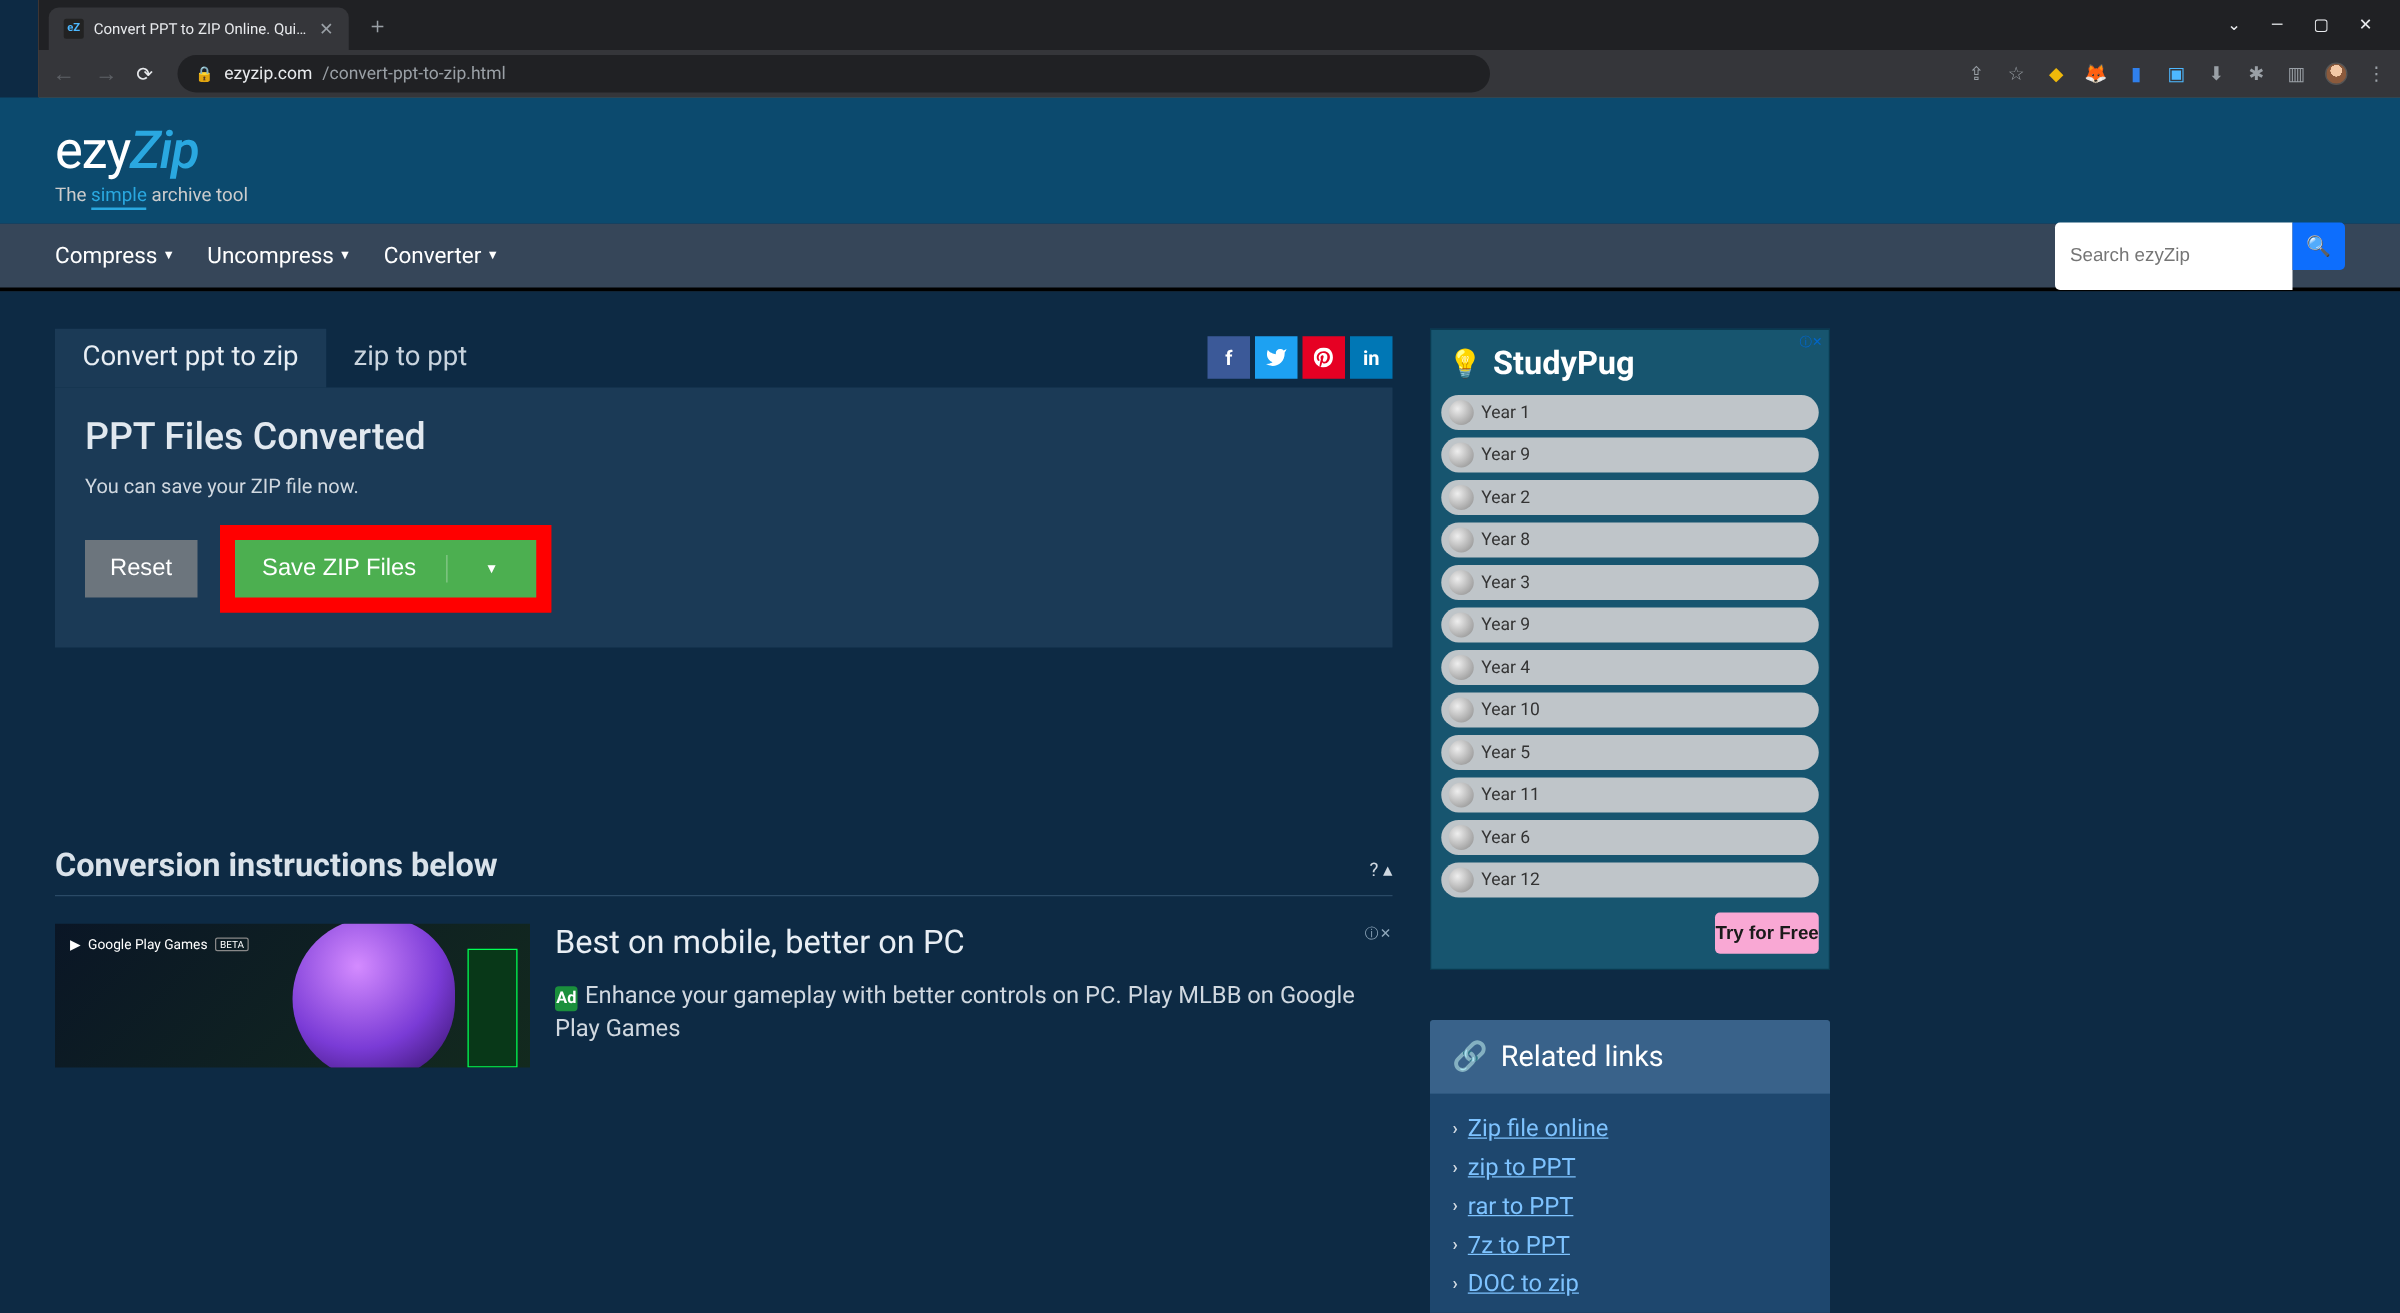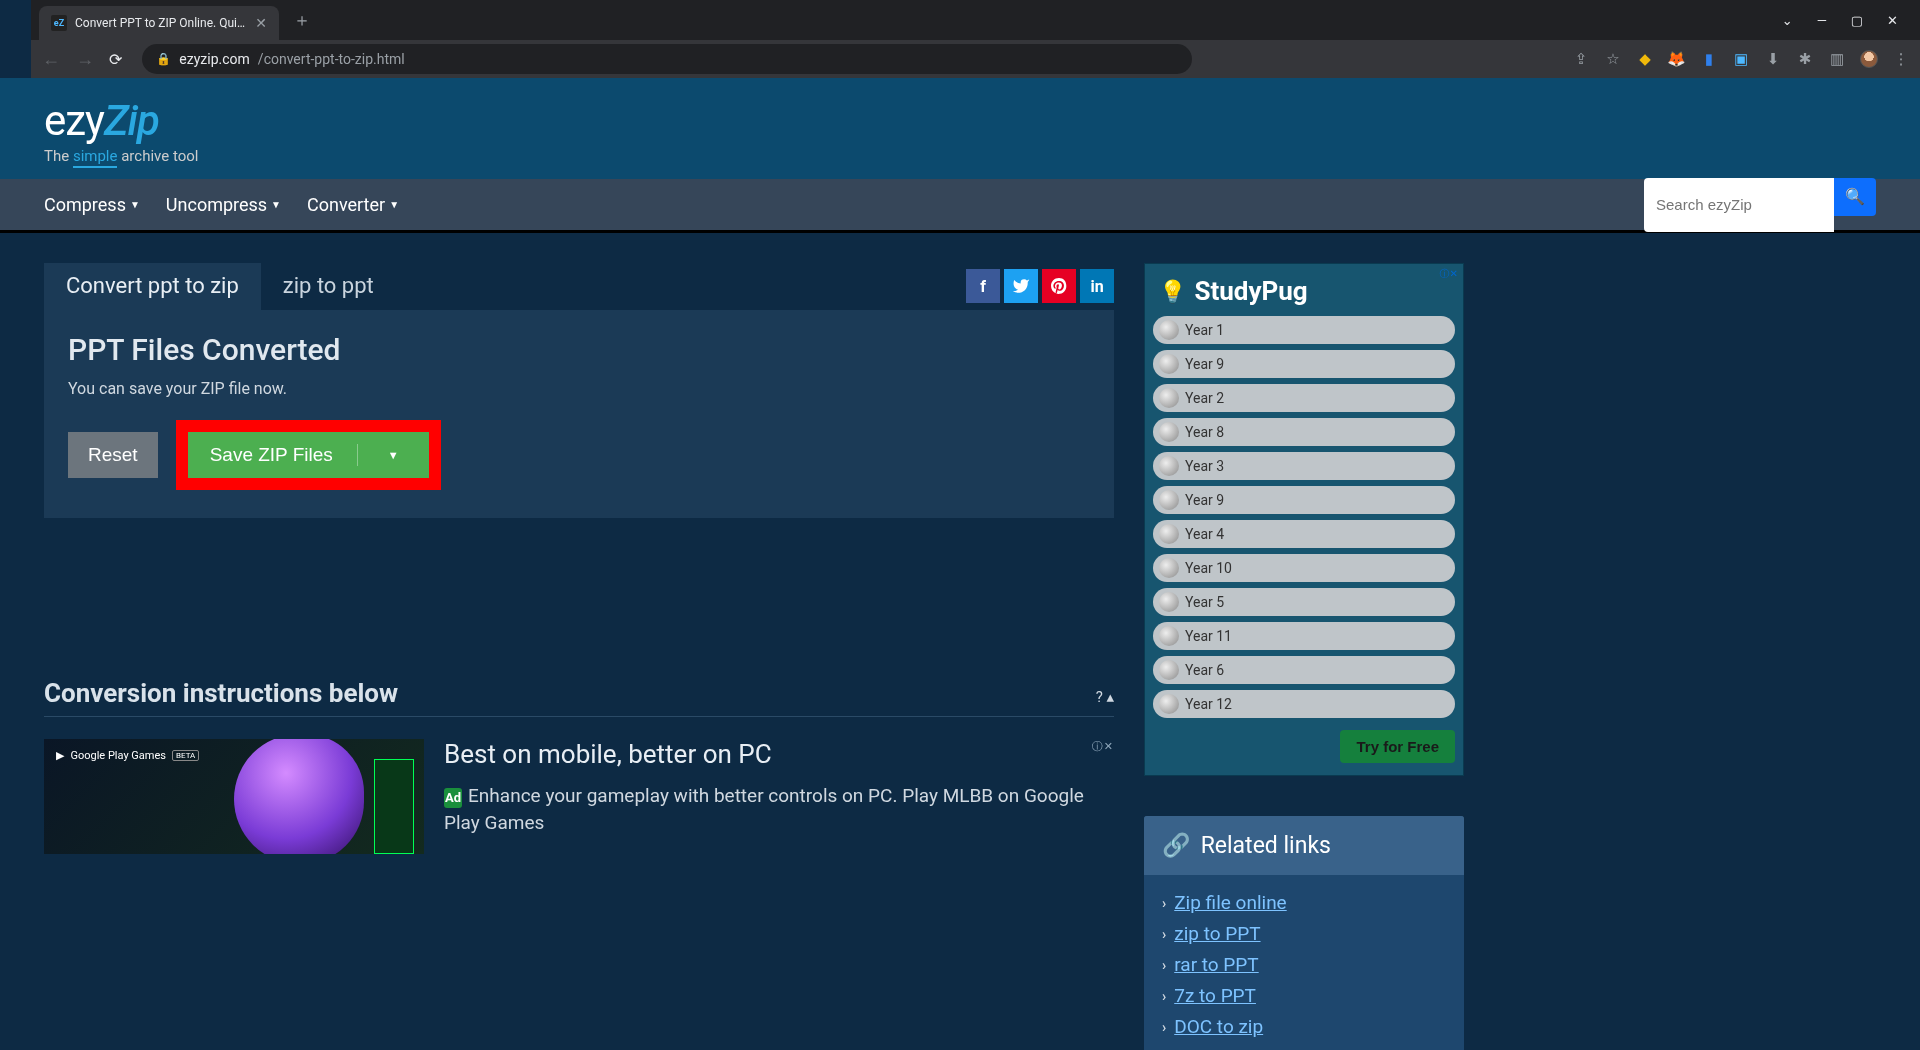--- a/index.html
+++ b/index.html
@@ -92,21 +92,21 @@
 
 
 .ad-box { background: #17556f; border: 1px solid #0a3a50; padding: 10px 8px 12px; }
 .ad-box-hdr { display:flex; align-items:center; gap:8px; color:#fff; font-size:26px; font-weight:700; margin:2px 6px 10px;}
 .ad-box-hdr .bulb { font-size:22px;}
 .ad-grid { display:grid; grid-template-columns: 1fr; gap:6px;}
 .pill { background:#bfc5c9; color:#333; border-radius:14px; padding:4px 10px 4px 6px; font-size:14px; display:flex; align-items:center; gap:6px; cursor:pointer;}
 .pill .dot { width:20px; height:20px; border-radius:50%; background: radial-gradient(circle at 35% 35%, #eee, #888);}
 .ad-close { position:absolute; font-size:10px; color:#06c; right:6px; top:4px;}
 .ad-box-wrap { position: relative;}
-.try-btn { background:#15803d; color:#1a1a1a; font-weight:600; border:none; padding:8px 16px; font-size:15px; border-radius:4px; float:right; margin-top:12px; cursor:pointer;}
+.try-btn { background:#f9a8d4; color:#1a1a1a; font-weight:600; border:none; padding:8px 0; font-size:15px; border-radius:4px; float:right; margin-top:12px; cursor:pointer;}
 .clearfix::after{content:"";display:block;clear:both;}
 
 .related { background:#2e567c; margin-top:40px; border-radius:3px; overflow:hidden;}
 .related-hdr { background:#39628a; padding:16px 18px; font-size:23px; display:flex; align-items:center; gap:10px;}
 .related-list { padding: 12px 18px 18px; background:#1e476e;}
 .rel-item { display:flex; align-items:center; gap:8px; padding:4px 0; cursor:pointer;}
 .rel-item a { color:#7ec3ff; text-decoration: underline; font-size:19px;}
 .chev { color:#cfd8e1; font-size:14px; font-weight:bold;}
 </style>
 </head>

